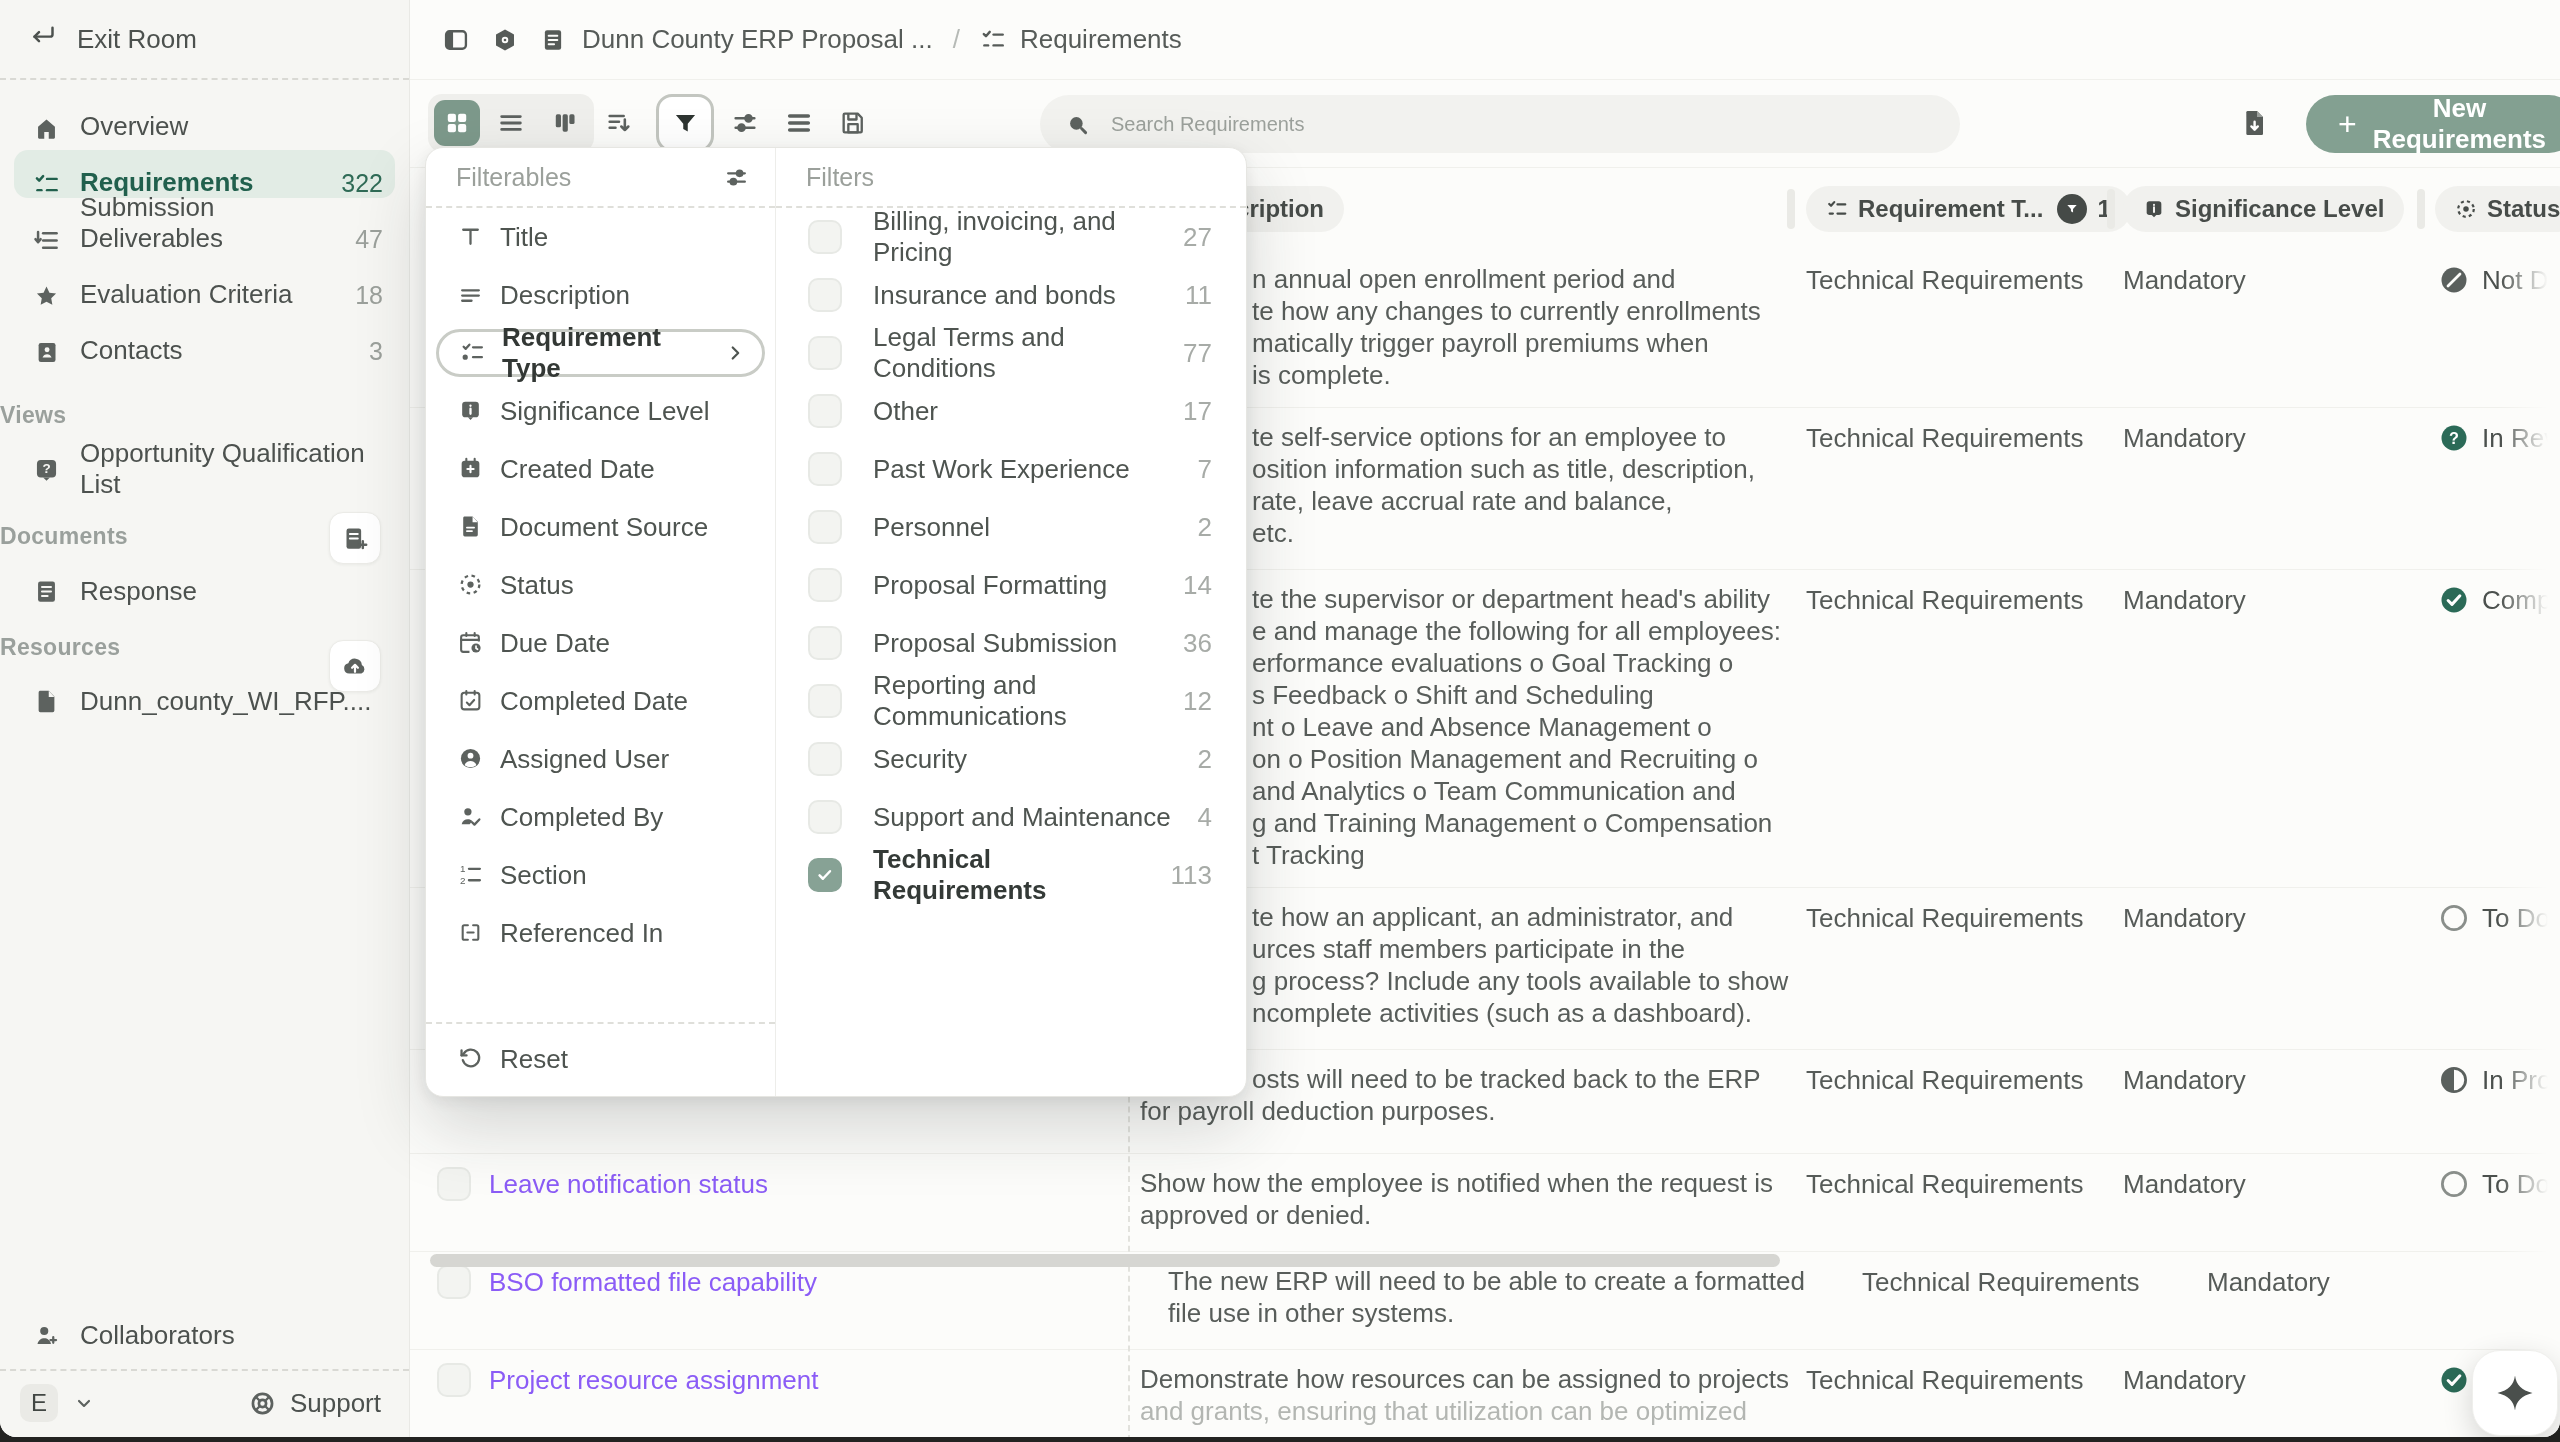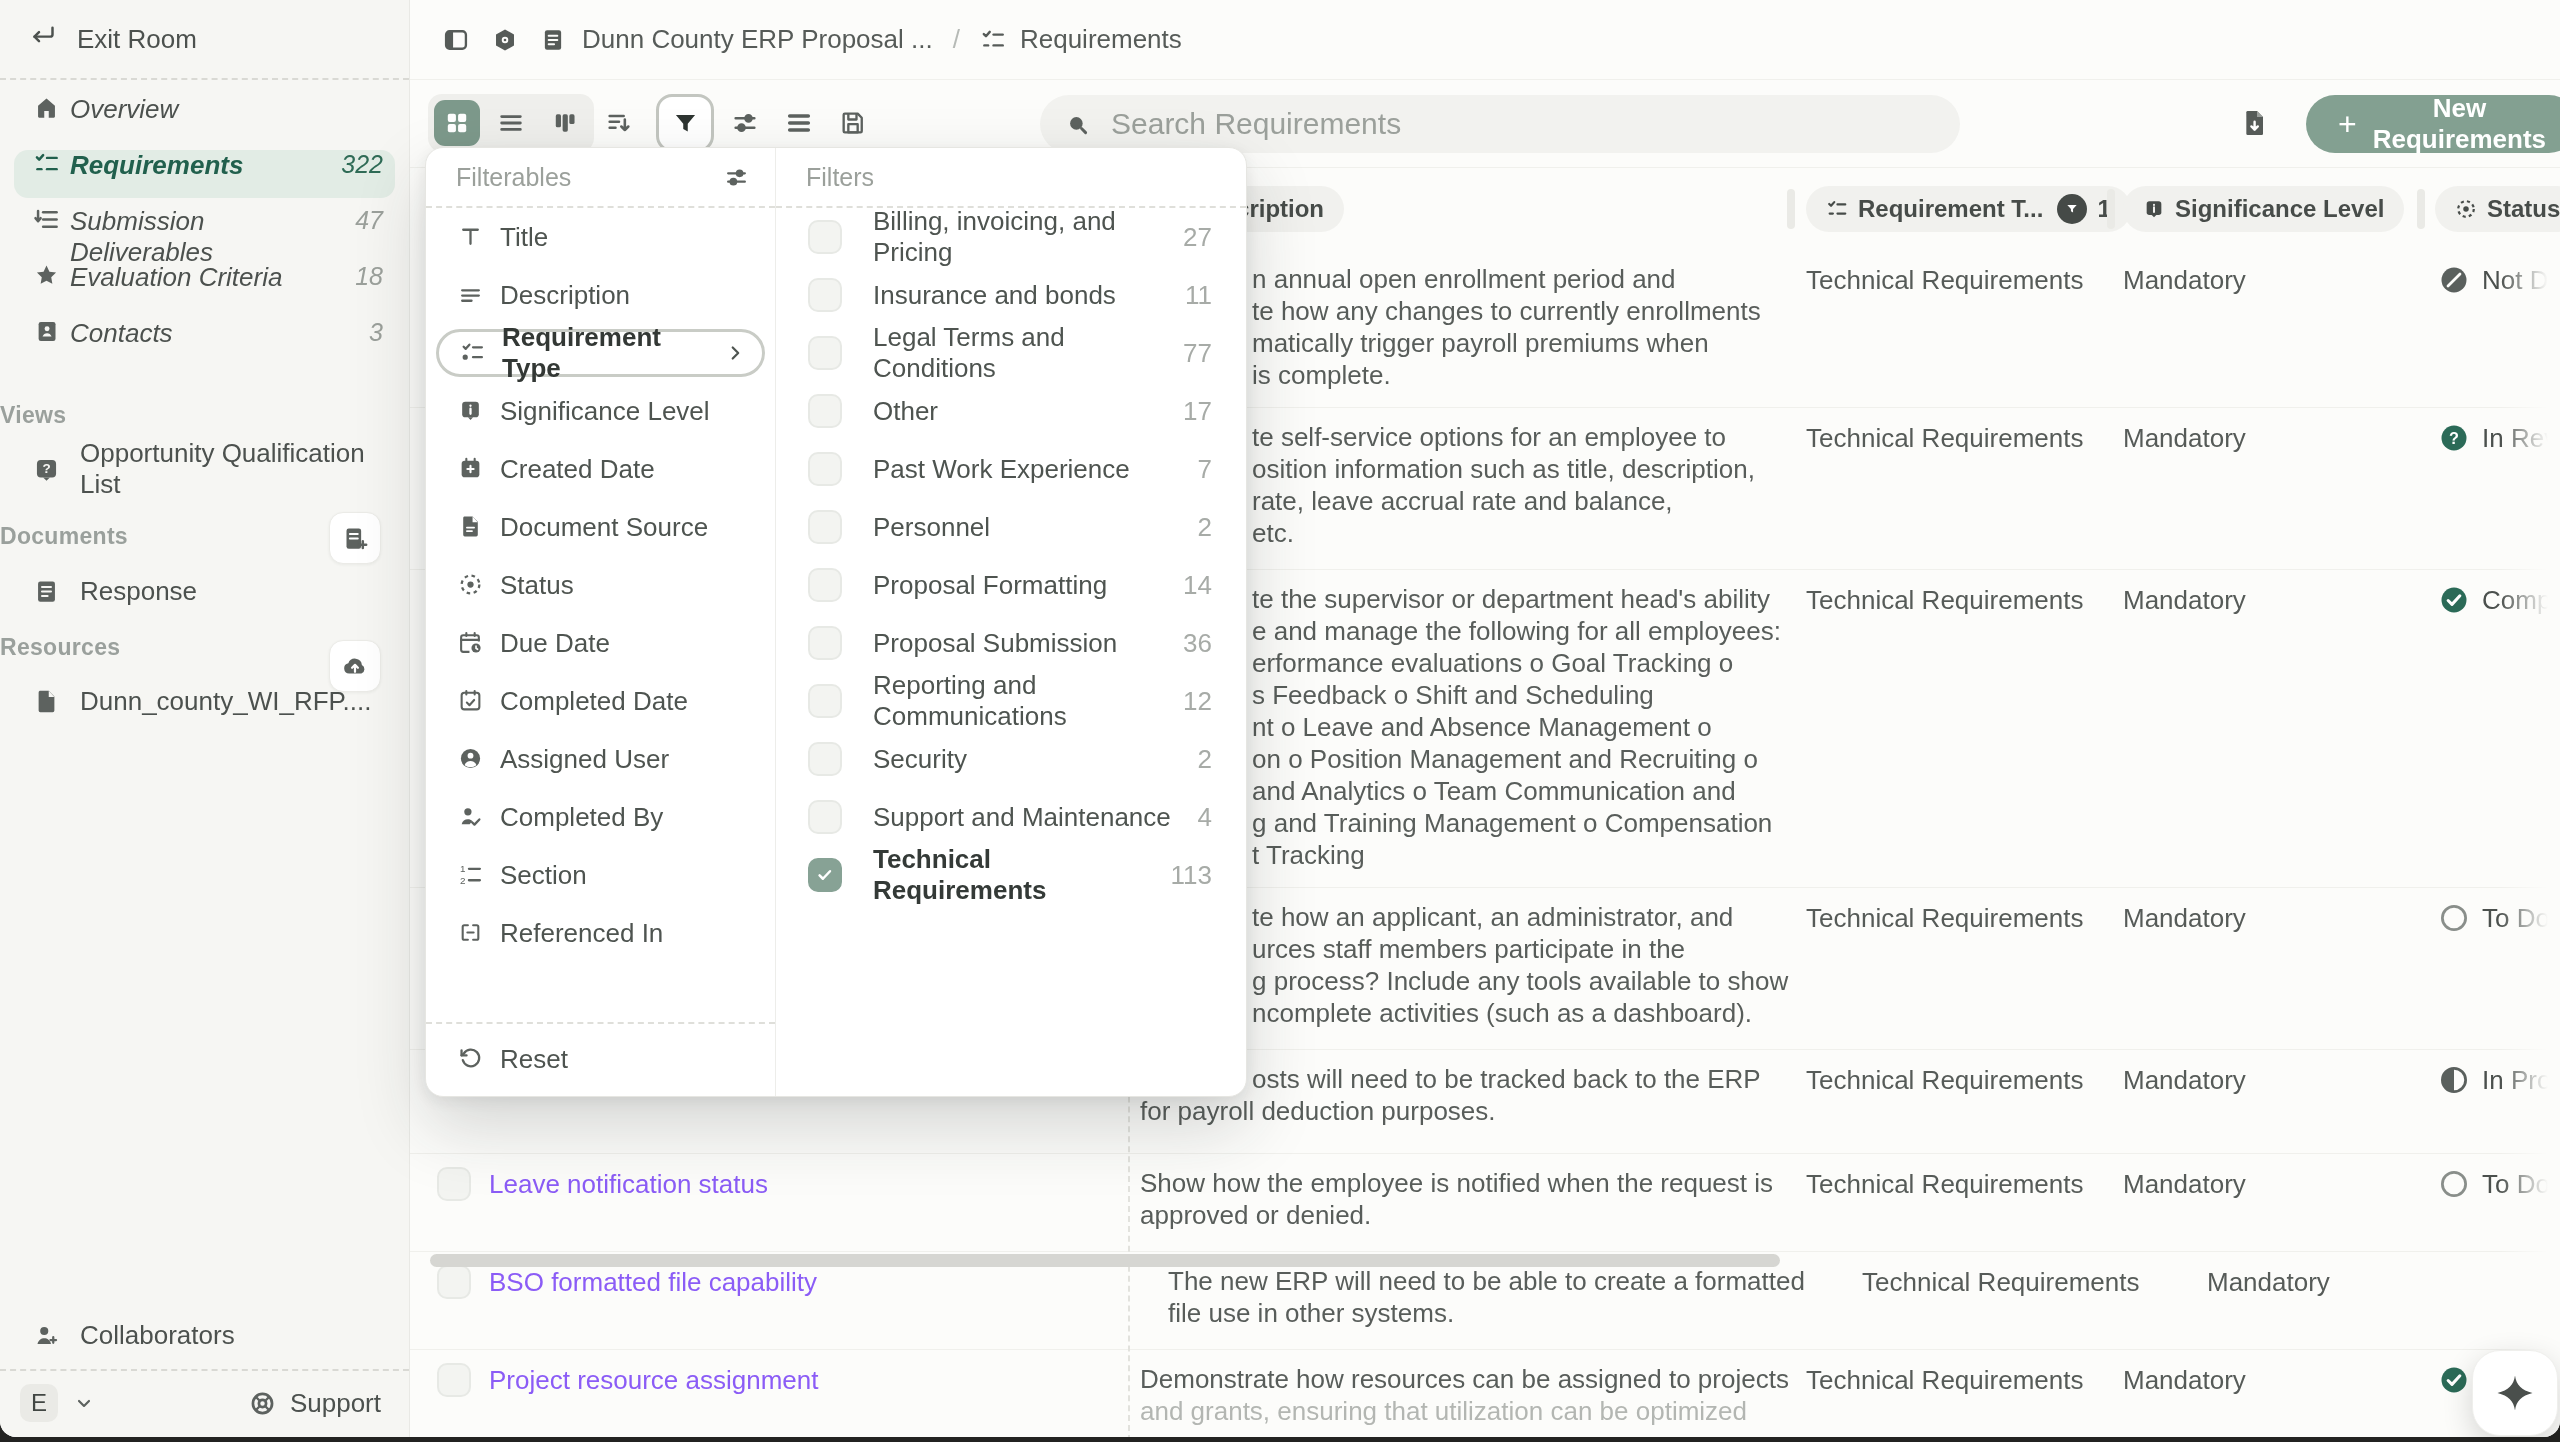--- a/index.html
+++ b/index.html
@@ -7,22 +7,22 @@
   .app{position:relative;width:2560px;height:1442px;overflow:hidden;
        font-family:"Liberation Sans",sans-serif;background:#232321;color:#4c514e;}
   .window{position:absolute;left:0;top:0;width:2560px;height:1437px;background:#fcfcfa;
           border-radius:0 0 16px 16px;overflow:hidden;display:flex;}
 
   
   .sidebar{width:410px;flex:none;background:#f6f6f3;border-right:1px solid #e9e9e5;position:relative;}
   .sb-exit{display:flex;align-items:center;gap:20px;height:78px;padding-left:30px;font-size:26px;color:#4c514e;cursor:pointer;}
   .dash{border-top:2px dashed #d9d9d4;height:0;}
   .sb-nav{padding-top:14px;}
-  .nav-item{display:flex;align-items:flex-start;gap:10px;height:48px;margin:0 14px 8px 14px;
-            padding:0 12px 0 19px;border-radius:14px;font-size:26px;color:#4c514e;cursor:pointer;font-style:italic;}
+  .nav-item{display:flex;align-items:flex-end;gap:20px;height:48px;margin:0 14px 8px 14px;
+            padding:0 12px 0 19px;border-radius:14px;font-size:26px;color:#4c514e;cursor:pointer;}
   .nav-item .nic{width:27px;height:27px;flex:none;color:#5d625f;display:flex;}
   .nav-item .nlbl{flex:1;}
   .nav-item .ncnt{font-size:25px;color:#9ba09b;}
   .nav-item.active{background:#e2ece5;color:#21604d;font-weight:bold;}
   .nav-item.active .nic{color:#21604d;}
   .nav-item.active .ncnt{color:#2f6b56;font-weight:normal;}
   .sec-label{font-size:23px;font-weight:bold;color:#9aa09c;letter-spacing:.3px;}
   .sec-item{display:flex;align-items:center;gap:20px;height:48px;margin:0 14px;padding-left:19px;font-size:26px;color:#4c514e;cursor:pointer;}
   .sec-item .nic{width:27px;height:27px;flex:none;color:#5d625f;display:flex;}
   .mini-btn{position:absolute;right:28px;width:52px;height:52px;background:#fff;border:1px solid #ebebe7;
@@ -50,21 +50,21 @@
   .toolbar{height:88px;position:relative;border-bottom:1px solid #f0f0ec;}
   .viewgroup{position:absolute;left:18px;top:14px;height:58px;border-radius:14px;background:#efefec;
              display:flex;align-items:center;gap:8px;padding:0 6px;}
   .vbtn{width:46px;height:46px;border-radius:11px;display:flex;align-items:center;justify-content:center;color:#5d625f;cursor:pointer;}
   .vbtn.active{background:#7d998b;color:#fff;}
   .tbtn{position:absolute;top:20px;width:46px;height:46px;display:flex;align-items:center;justify-content:center;color:#5d625f;cursor:pointer;}
   .filter-btn{position:absolute;left:246px;top:14px;width:58px;height:58px;background:#fff;border:3px solid #c3c6c0;
               border-radius:16px;display:flex;align-items:center;justify-content:center;cursor:pointer;}
   .searchbar{position:absolute;left:630px;top:15px;width:920px;height:58px;border-radius:29px;background:#f2f2ef;
              display:flex;align-items:center;gap:18px;padding-left:24px;}
-  .searchbar input{flex:1;border:none;outline:none;background:transparent;font-size:30px;color:#474c49;
+  .searchbar input{flex:1;border:none;outline:none;background:transparent;font-size:20px;color:#474c49;
                    font-family:"Liberation Sans",sans-serif;}
   .searchbar input::placeholder{color:#9ba09b;}
   .export-btn{position:absolute;left:1822px;top:20px;width:46px;height:46px;display:flex;align-items:center;justify-content:center;cursor:pointer;}
   .new-btn{position:absolute;left:1896px;top:15px;height:58px;padding:0 32px;border-radius:29px;background:#83a091;
            color:#fff;display:flex;align-items:center;gap:16px;font-size:26px;font-weight:bold;cursor:pointer;border:none;}
   .new-btn .plus{font-size:32px;font-weight:normal;line-height:1;}
 
   
   .table{position:absolute;top:168px;left:0;right:0;bottom:0;}
   .cols{display:grid;grid-template-columns:718px 657px 320px 310px 1fr;}

